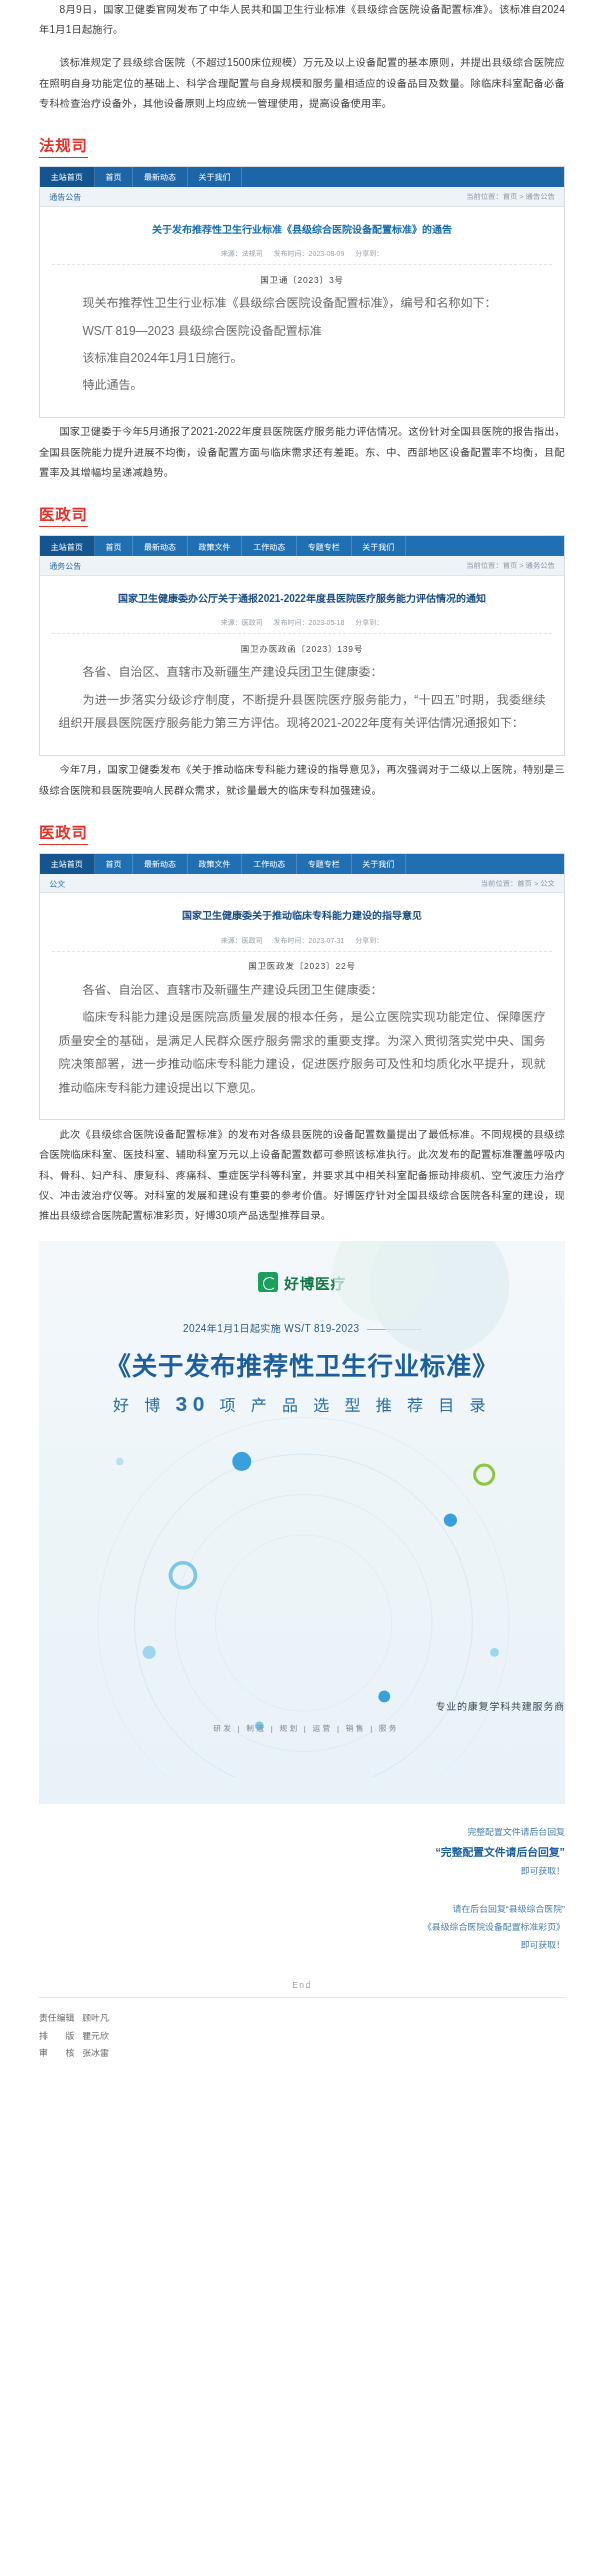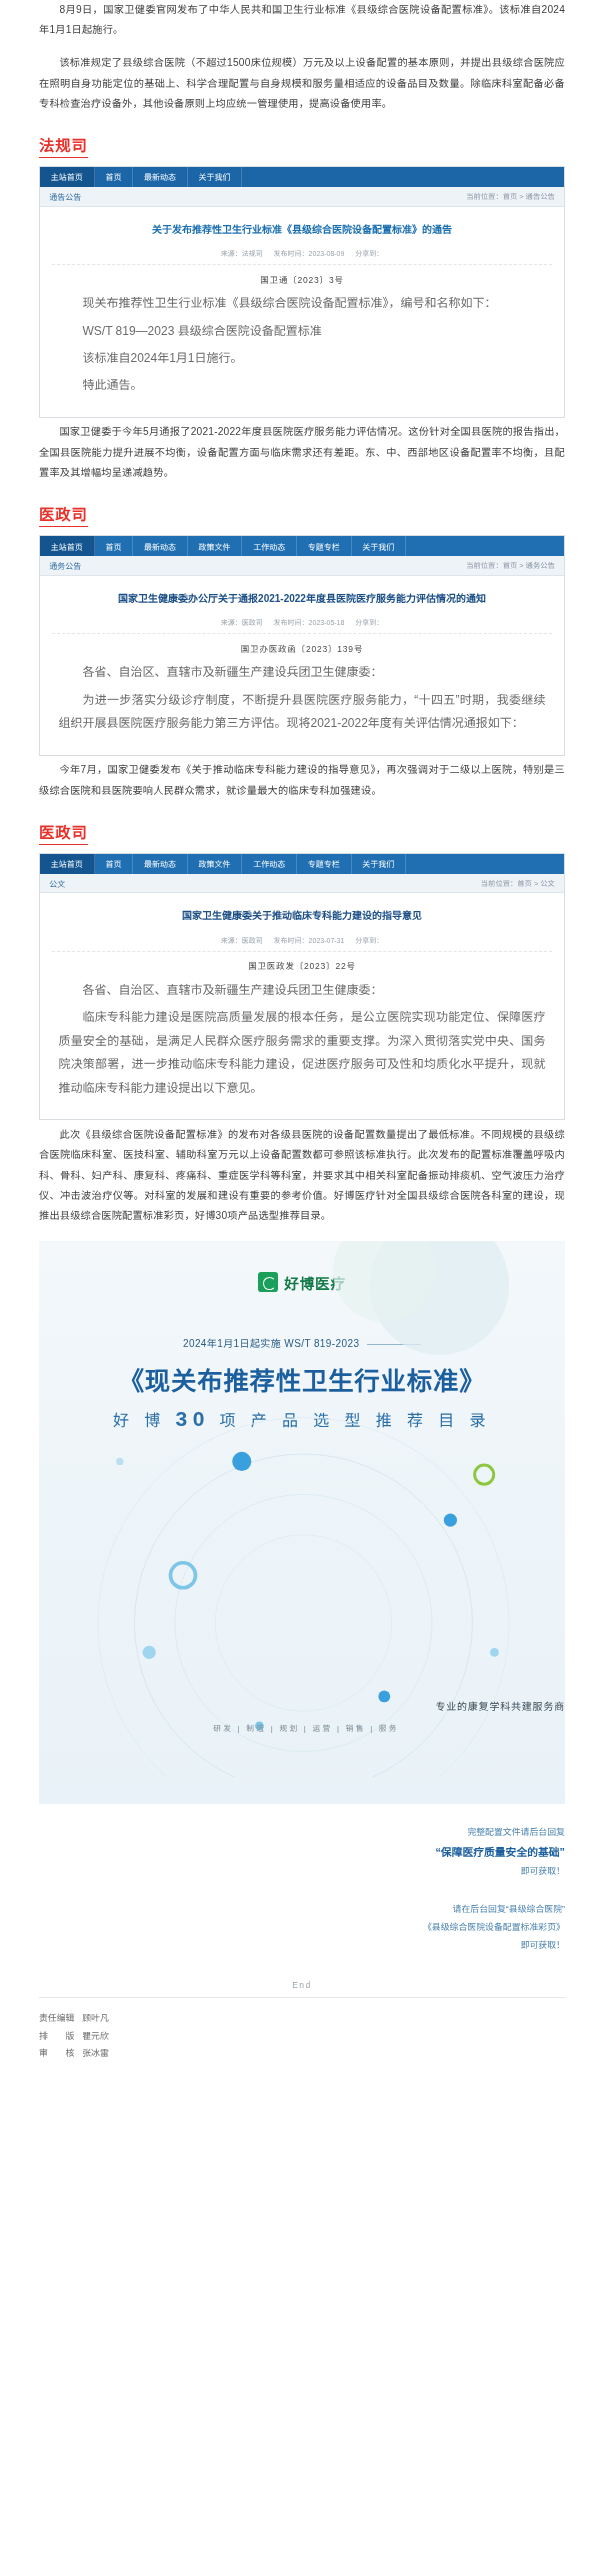--- a/index.html
+++ b/index.html
@@ -144,21 +144,21 @@
     position:absolute; left:4.6px; top:4.6px;
     width:10.8px; height:10.8px;
     border:1.9px solid #fff; border-radius:50%;
     border-right-color:transparent;
   }
   .poster .logo-text {
     font-size: 14.6px; font-weight: bold; color: #127a46;
     letter-spacing: 0.8px;
   }
   .poster .date-line {
-    margin: 42px 0 0 0;
+    margin: 27px 0 0 0;
     text-align: center;
     font-size: 10px;
     color: #2b5d86;
     letter-spacing: 0.4px;
   }
   .poster .date-line .dash {
     display:inline-block; width:54px; height:0.8px;
     background:#8fb8d6; vertical-align: middle; margin-left:7.7px;
   }
   .poster .big-title {
@@ -362,33 +362,33 @@
       <circle cx="620" cy="560" r="6" fill="#9ed6ef"></circle>
       <circle cx="110" cy="300" r="5" fill="#bcdff0"></circle>
     </svg>
     <div class="logo-row">
       <div class="logo-mark"></div>
       <div class="logo-text">好博医疗</div>
     </div>
     <div class="date-line">
       <span>2024年1月1日起实施 WS/T 819-2023</span><span class="dash"></span>
     </div>
-    <div class="big-title">《现关布推荐性卫生行业标准》</div>
+    <div class="big-title">《关于发布推荐性卫生行业标准》</div>
     <div class="sub-title">
       <span>好 博</span>
       <span class="num">30</span>
       <span>项 产 品 选 型 推 荐 目 录</span>
     </div>
     <div class="footer-slogan">专业的康复学科共建服务商</div>
     <div class="footer-tags">研发 | 制造 | 规划 | 运营 | 销售 | 服务</div>
   </div>
 
   <div class="cta">
     <div class="small">完整配置文件请后台回复</div>
-    <div class="strong">“保障医疗质量安全的基础”</div>
+    <div class="strong">“完整配置文件请后台回复”</div>
     <div class="small">即可获取！</div>
     <div class="gap"></div>
     <div class="small">请在后台回复“县级综合医院”</div>
     <div class="small">《县级综合医院设备配置标准彩页》</div>
     <div class="small">即可获取！</div>
   </div>
 
   <div class="endmark">End</div>
   <div class="endrule"></div>
 

